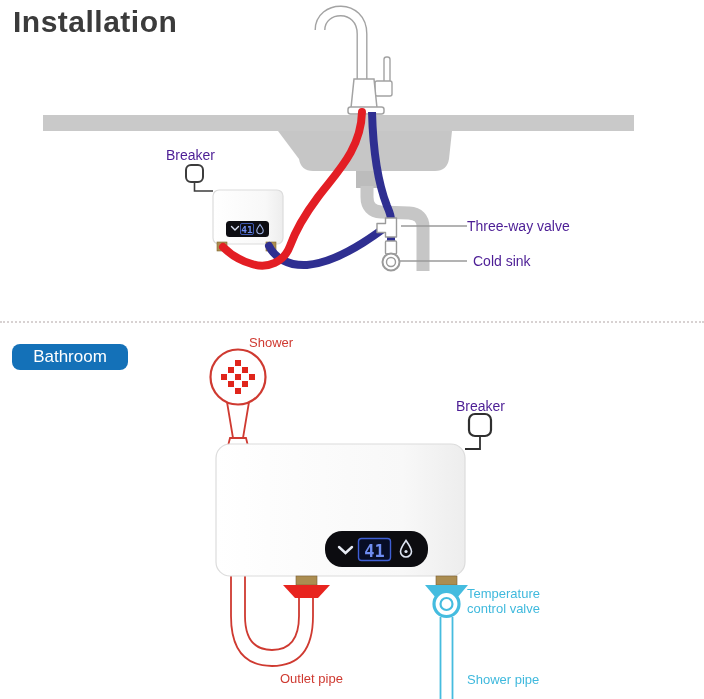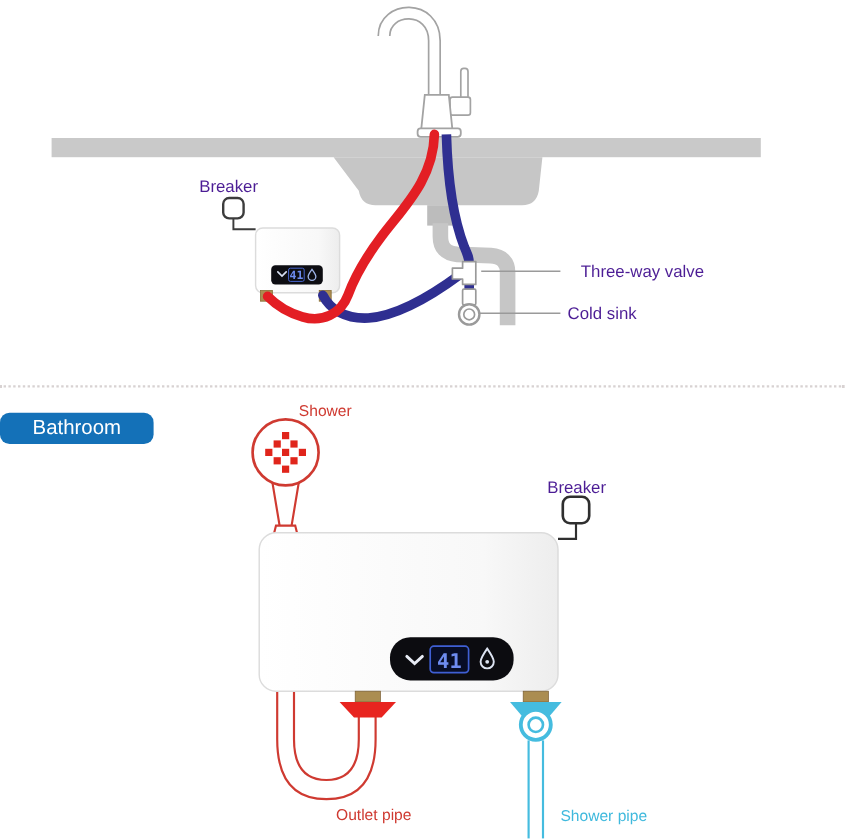--- a/index.html
+++ b/index.html
@@ -9,21 +9,21 @@
   }
   .abs{position:absolute;}
   .title{
     left:13px;top:5px;font-size:30px;font-weight:bold;color:#3b3b3b;letter-spacing:0.5px;
   }
   .badge{
     background:#1471b8;color:#ffffff;font-size:17px;text-align:center;
     border-radius:8px;line-height:26px;height:26px;
   }
   .badge-under{left:16px;top:48px;width:132px;}
-  .badge-bath{left:0;top:344px;width:128px;}
+  .badge-bath{left:12px;top:344px;width:116px;}
   .lbl{font-size:14px;color:#4c1d95;white-space:nowrap;}
   .lbl-cyan{font-size:13px;color:#3fb9dd;white-space:normal;line-height:1.18;}
   .lbl-red{font-size:13px;color:#cf3a31;white-space:nowrap;}
   .divider{left:0;top:321px;width:704px;height:0;border-top:2px dotted #d8d2d2;}
   svg{position:absolute;left:0;top:0;}
   .seg{font-family:"DejaVu Sans Mono", monospace;font-weight:bold;}
 </style>
 </head>
 <body>
 
@@ -134,25 +134,27 @@
         <circle cx="446.5" cy="604" r="12.5" fill="#ffffff" stroke="#45bcdf" stroke-width="3.2"></circle>
         <circle cx="446.5" cy="604" r="6" fill="none" stroke="#45bcdf" stroke-width="2.2"></circle>
       </g>
       <g>
         <line x1="440.5" y1="617" x2="440.5" y2="699" stroke="#45bcdf" stroke-width="1.8"></line>
         <line x1="452.5" y1="617" x2="452.5" y2="699" stroke="#45bcdf" stroke-width="1.8"></line>
       </g>
     </g>
   </svg>
 
+  <div class="abs title">Installation</div>
 
   <div class="abs lbl" style="left:166px;top:147px;">Breaker</div>
-  <div class="abs lbl" style="left:484px;top:218px;">Three-way valve</div>
+  <div class="abs lbl" style="left:467px;top:218px;">Three-way valve</div>
   <div class="abs lbl" style="left:473px;top:253px;">Cold sink</div>
 
   <div class="abs divider"></div>
 
   <div class="abs badge badge-bath">Bathroom</div>
   <div class="abs lbl-red" style="left:221px;top:335px;margin-left:28px;">Shower</div>
   <div class="abs lbl" style="left:456px;top:398px;">Breaker</div>
+  <div class="abs lbl-cyan" style="left:467px;top:586px;width:88px;">Temperature control valve</div>
   <div class="abs lbl-cyan" style="left:467px;top:672px;">Shower pipe</div>
   <div class="abs lbl-red" style="left:237px;top:671px;margin-left:43px;">Outlet pipe</div>
 </div>
 
 </body></html>

